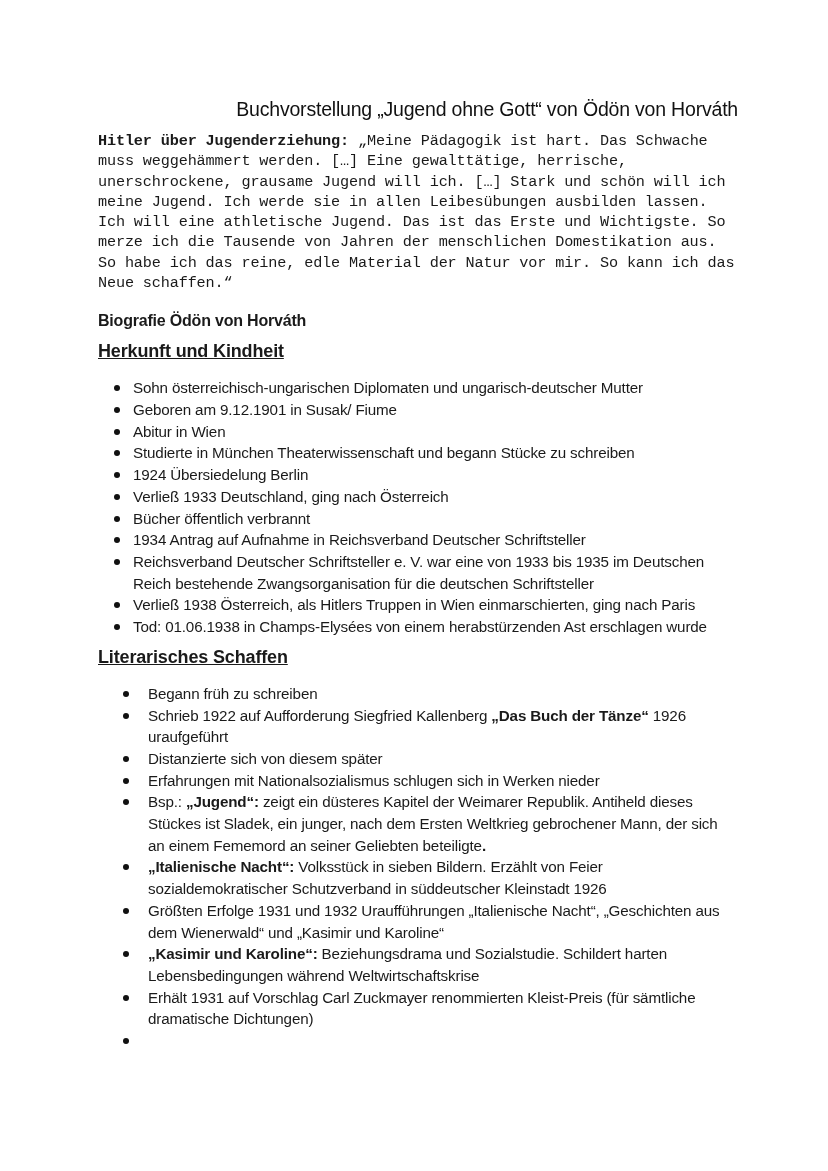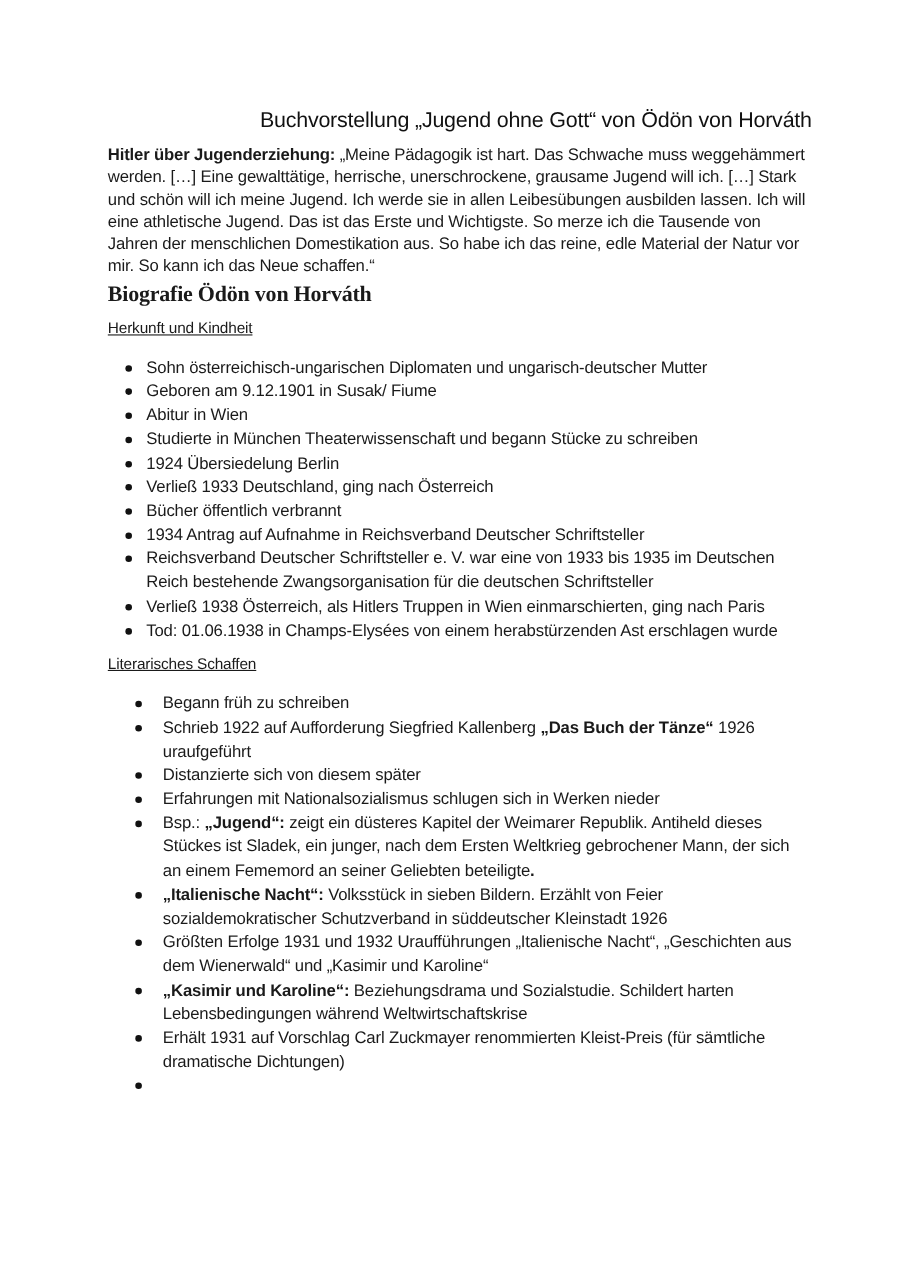--- a/index.html
+++ b/index.html
@@ -26,40 +26,41 @@
       line-height: 26px;
       margin: 0 0 9px 0;
       font-weight: normal;
       letter-spacing: -0.2px;
       color: #111;
       text-align: right;
     }
     .quote {
       font-size: 15.2px;
       line-height: 20.3px;
-      margin: 0 0 5px 0;
+      margin: 0 0 18px 0;
       letter-spacing: -0.15px;
+      font-family: Liberation Mono, monospace;
     }
     .quote .lead {
       font-weight: bold;
     }
     .section-heading {
-      font-size: 20px;
+      font-size: 16px;
       line-height: 20px;
       font-weight: bold;
       margin: 0 0 10px 0;
       letter-spacing: -0.2px;
-      font-family: Liberation Serif, serif;
     }
     .sub-heading {
-      font-size: 14px;
+      font-size: 18px;
       line-height: 20px;
       text-decoration: underline;
       margin: 0 0 11px 0;
       letter-spacing: -0.15px;
+      font-weight: bold;
     }
     ul.list {
       list-style: none;
       margin: 16px 0 9px 0;
       padding: 0;
     }
     ul.list li {
       position: relative;
       font-size: 15.2px;
       line-height: 21.7px;

